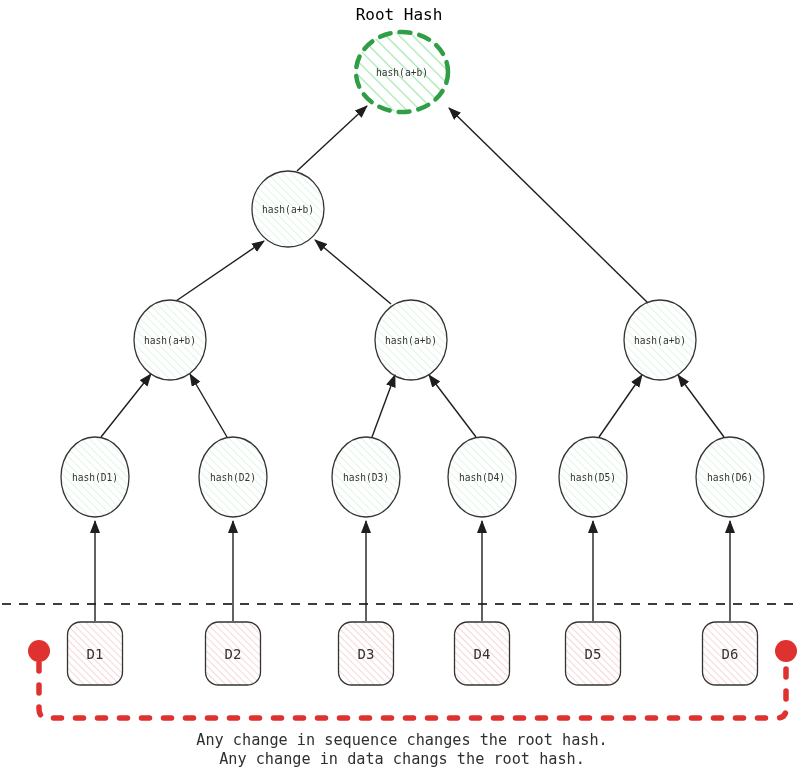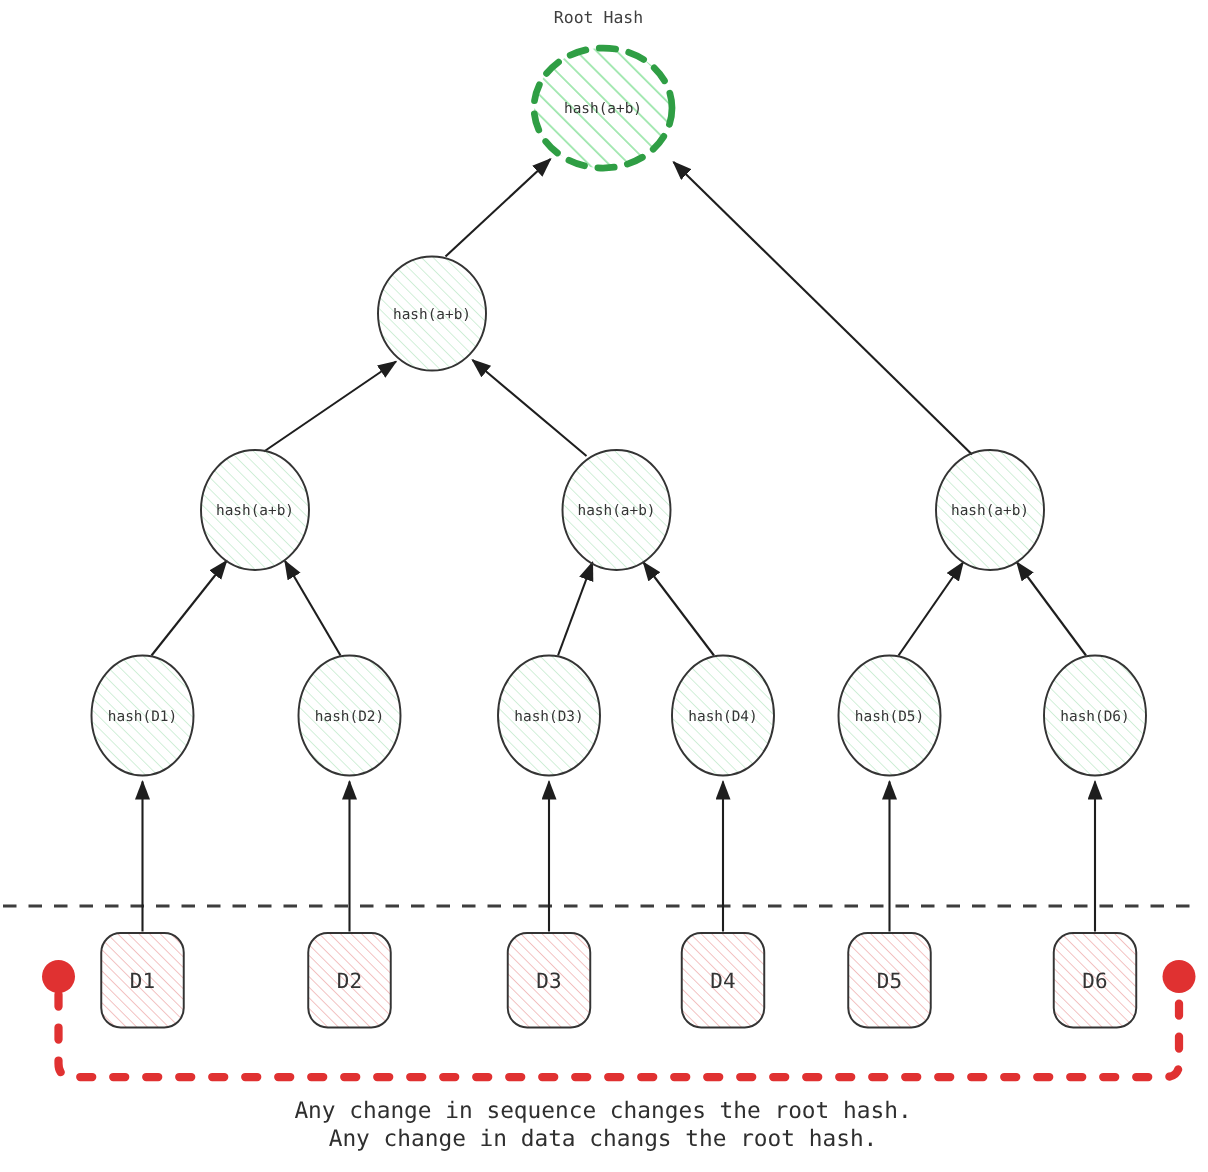--- a/index.html
+++ b/index.html
@@ -1,20 +1,20 @@
 <!DOCTYPE html>
 <html><head>
 <meta charset="utf-8">
 <style>
   html,body{margin:0;padding:0;background:#ffffff;}
   body{width:805px;height:781px;position:relative;overflow:hidden;
        font-family:"DejaVu Sans Mono", monospace;color:#343434;}
   .stage{position:absolute;inset:0;}
   .title{position:absolute;left:399px;top:5px;transform:translateX(-50%);
-         font-size:11px;white-space:pre;color:#404040;}
+         font-size:16px;white-space:pre;color:#000000;}
   .caption{position:absolute;transform:translateX(-50%);left:402px;
            font-size:15.2px;white-space:pre;color:#2f2f2f;}
   .caption.line1{top:731px;}
   .caption.line2{top:750px;}
   svg{position:absolute;left:0;top:0;}
 </style>
 </head>
 <body>
 
 <div class="stage">

